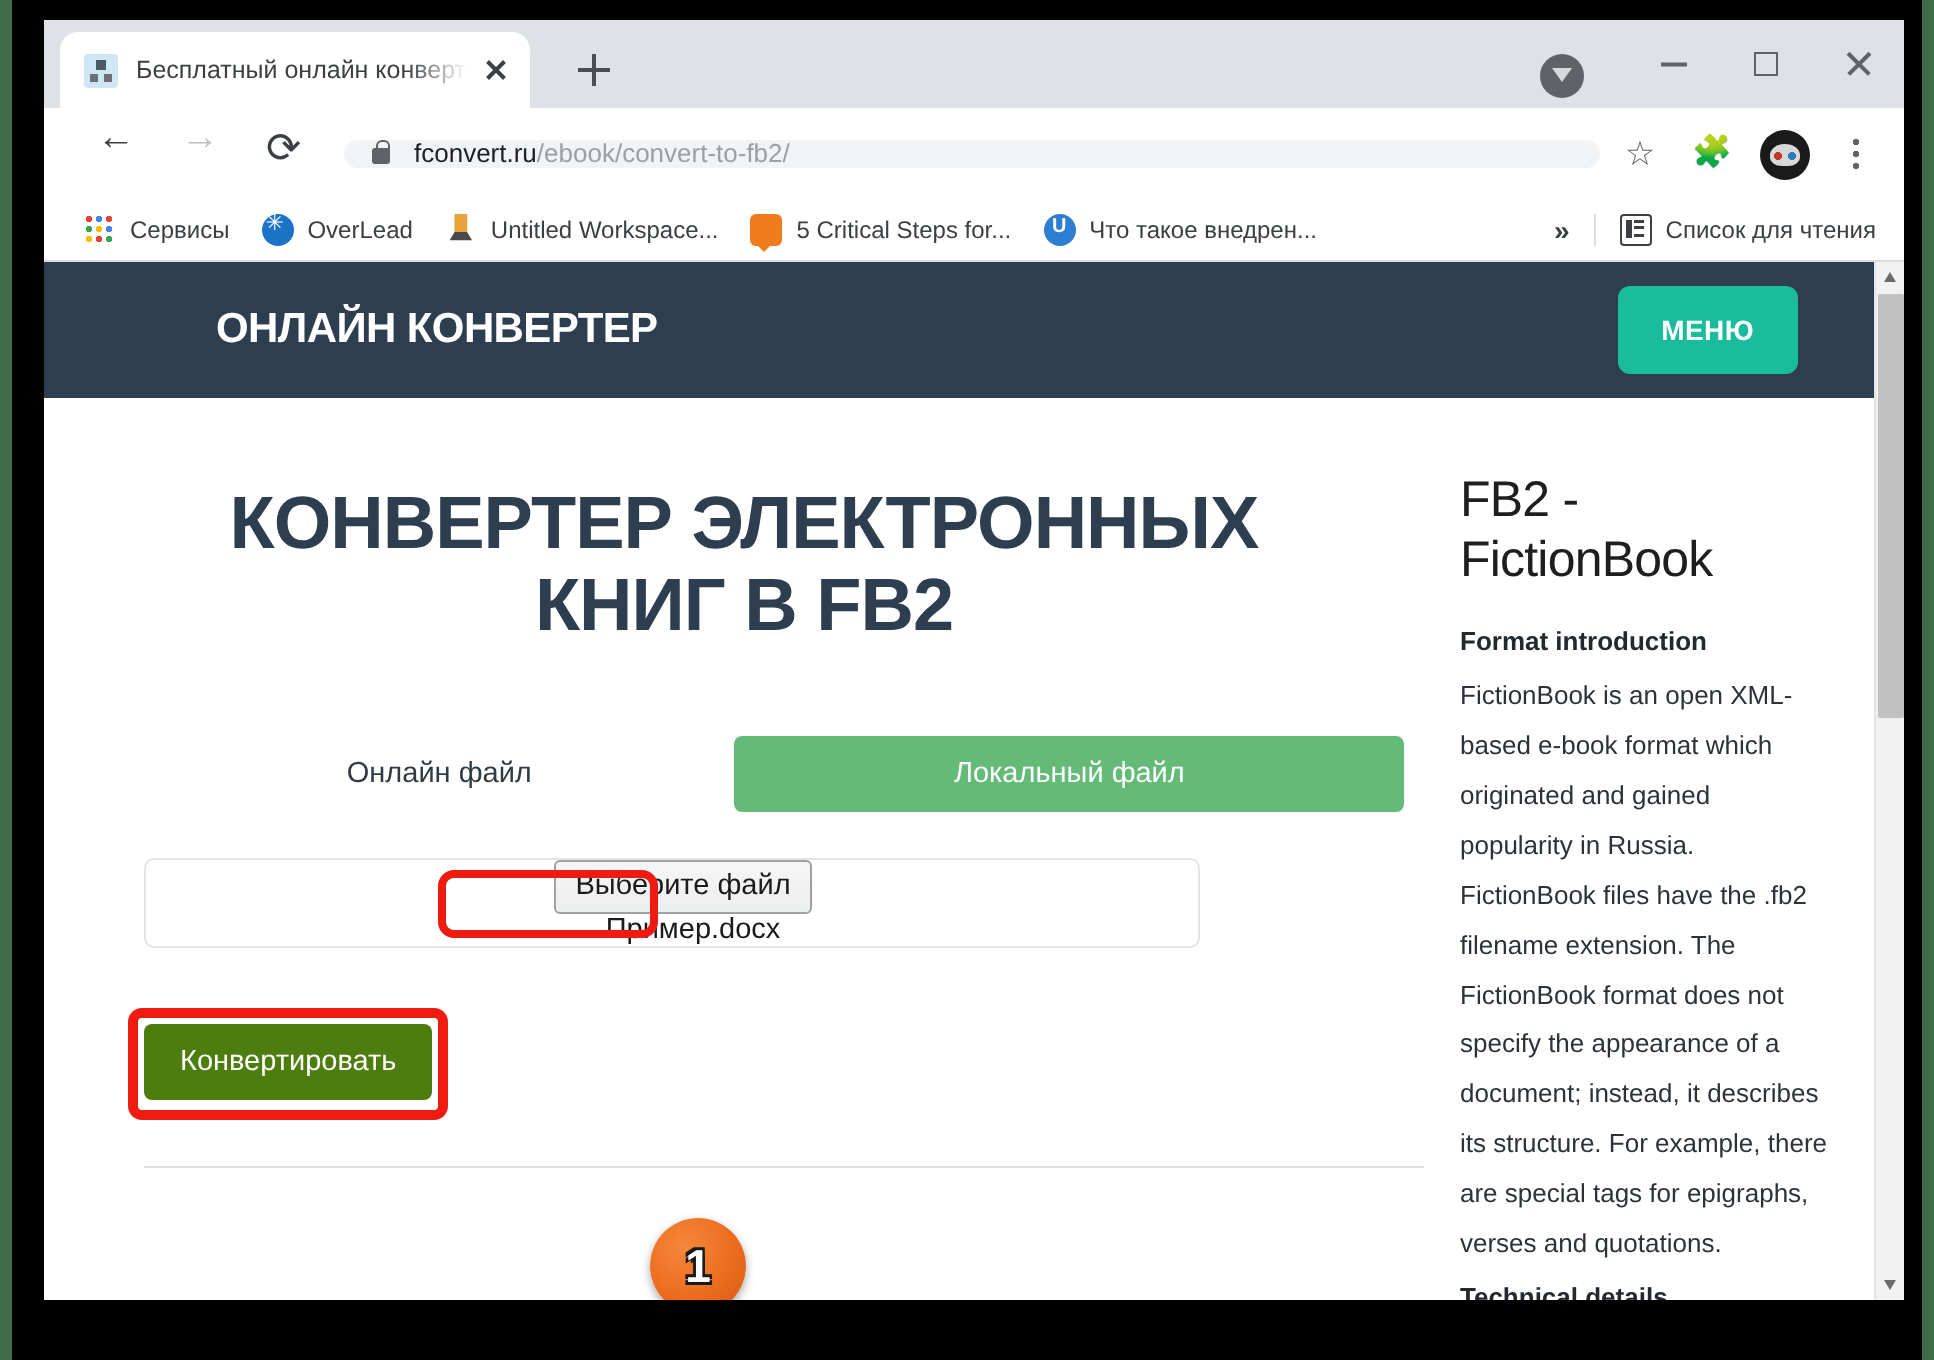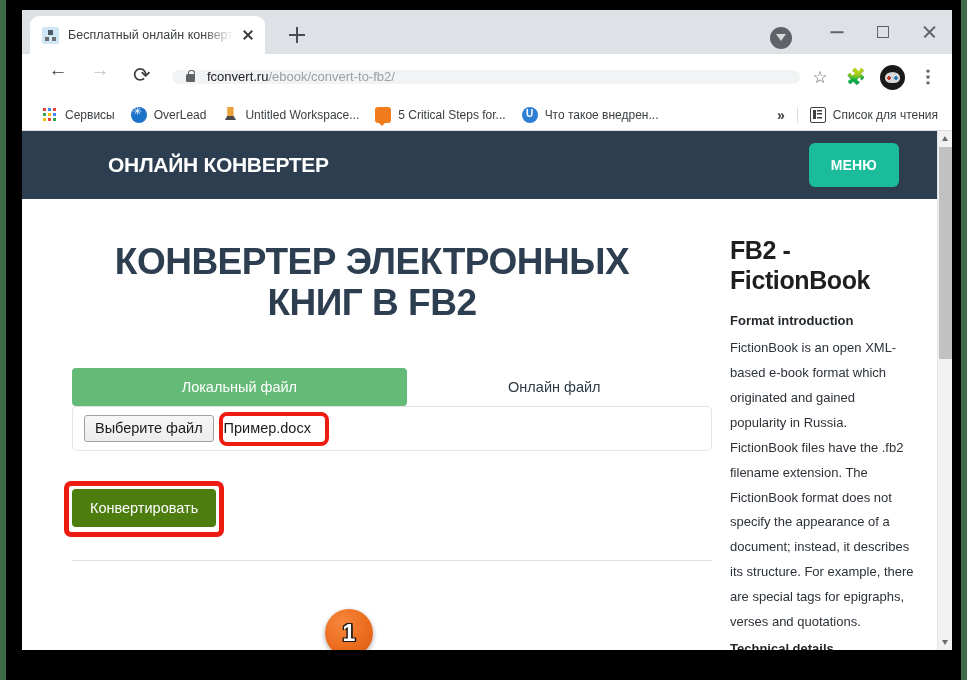--- a/index.html
+++ b/index.html
@@ -446,27 +446,29 @@
     color: #ffffff;
     border-radius: 4px;
   }
   .ftab.inactive {
     width: 300px;
     color: #2f3b45;
   }
 
   .file-row {
     position: relative;
-    width: 640px;
+    margin-top: 23px;
+    width: 528px;
     height: 45px;
     border: 1px solid #e2e4e6;
     border-radius: 5px;
     display: flex;
     align-items: center;
     padding-left: 11px;
+    flex-direction: column;
   }
   .choose-btn {
     border: 1px solid #9fa2a5;
     background: linear-gradient(#f6f6f6, #eceded);
     border-radius: 3px;
     font-size: 14.5px;
     color: #1b1b1b;
     padding: 4px 10px;
     line-height: 1.2;
   }
@@ -534,21 +536,21 @@
   }
   #step-1 { left: 303px; top: 478px; }
 
   
   .side-col {
     flex: 1 1 auto;
     padding: 36px 22px 0 28px;
   }
   .side-title {
     font-size: 25px;
-    font-weight: bold;
+    font-weight: normal;
     line-height: 1.2;
     color: #1e1e1e;
     letter-spacing: -0.4px;
   }
   .side-sub {
     margin-top: 16px;
     font-size: 13px;
     font-weight: bold;
     color: #23292e;
     line-height: 1.6;
@@ -698,22 +700,22 @@
           <span class="site-header-spacer"></span>
           <span class="menu-btn">МЕНЮ</span>
         </div>
 
         <div class="content">
 
           <div class="main-col">
             <h1 class="page-title">КОНВЕРТЕР ЭЛЕКТРОННЫХ КНИГ В FB2</h1>
 
             <div class="tabs-row">
+              <div class="ftab inactive">Онлайн файл</div>
               <div class="ftab active">Локальный файл</div>
-              <div class="ftab inactive">Онлайн файл</div>
             </div>
 
             <div class="file-row">
               <span class="choose-btn">Выберите файл</span>
               <span class="file-name">Пример.docx</span>
               <span class="hl-file"></span>
             </div>
 
             <div class="convert-wrap">
               <span class="convert-btn">Конвертировать</span>

